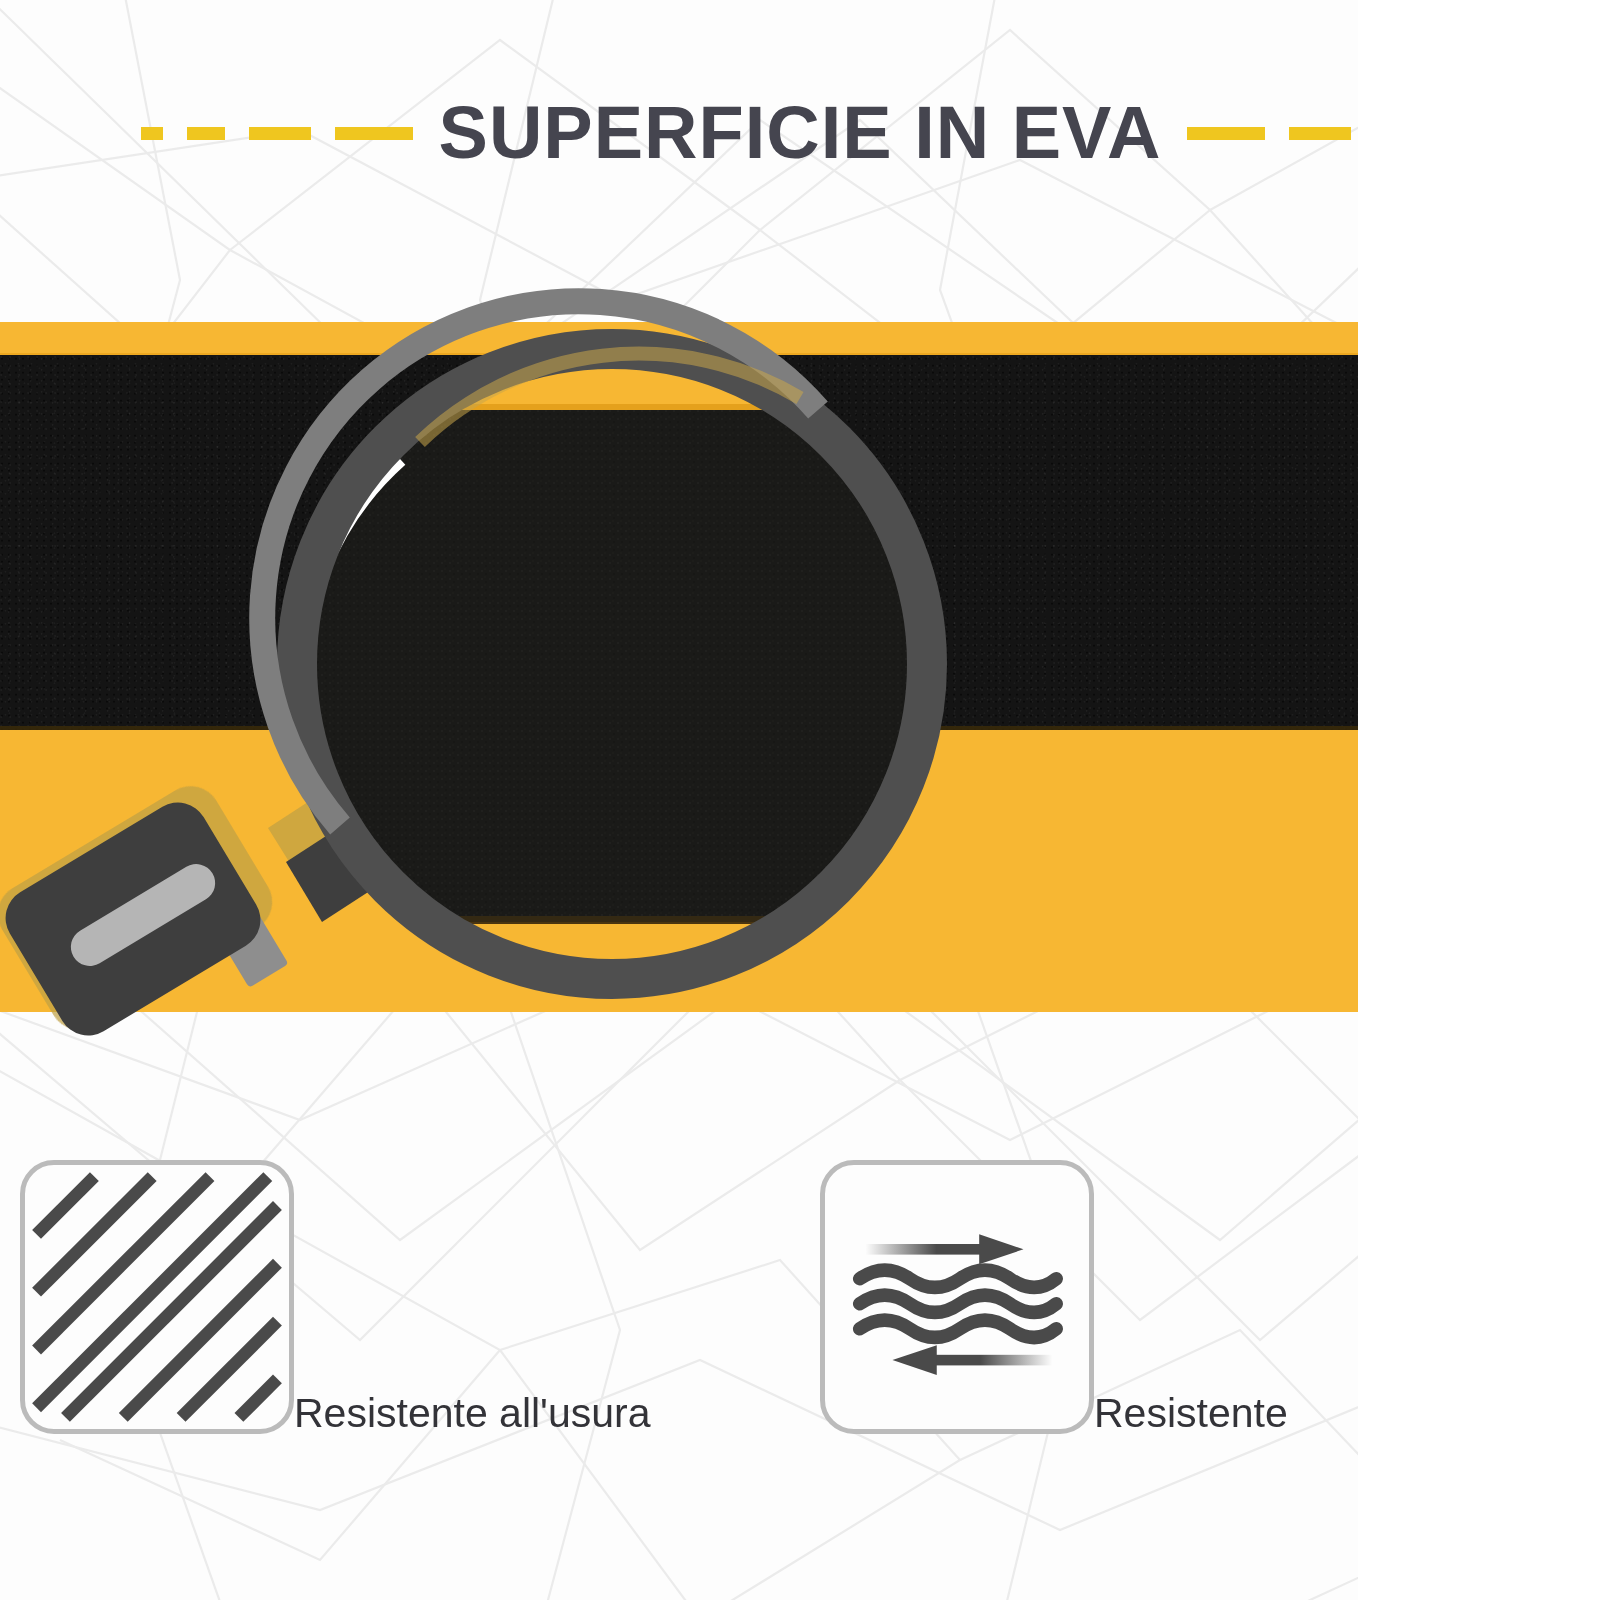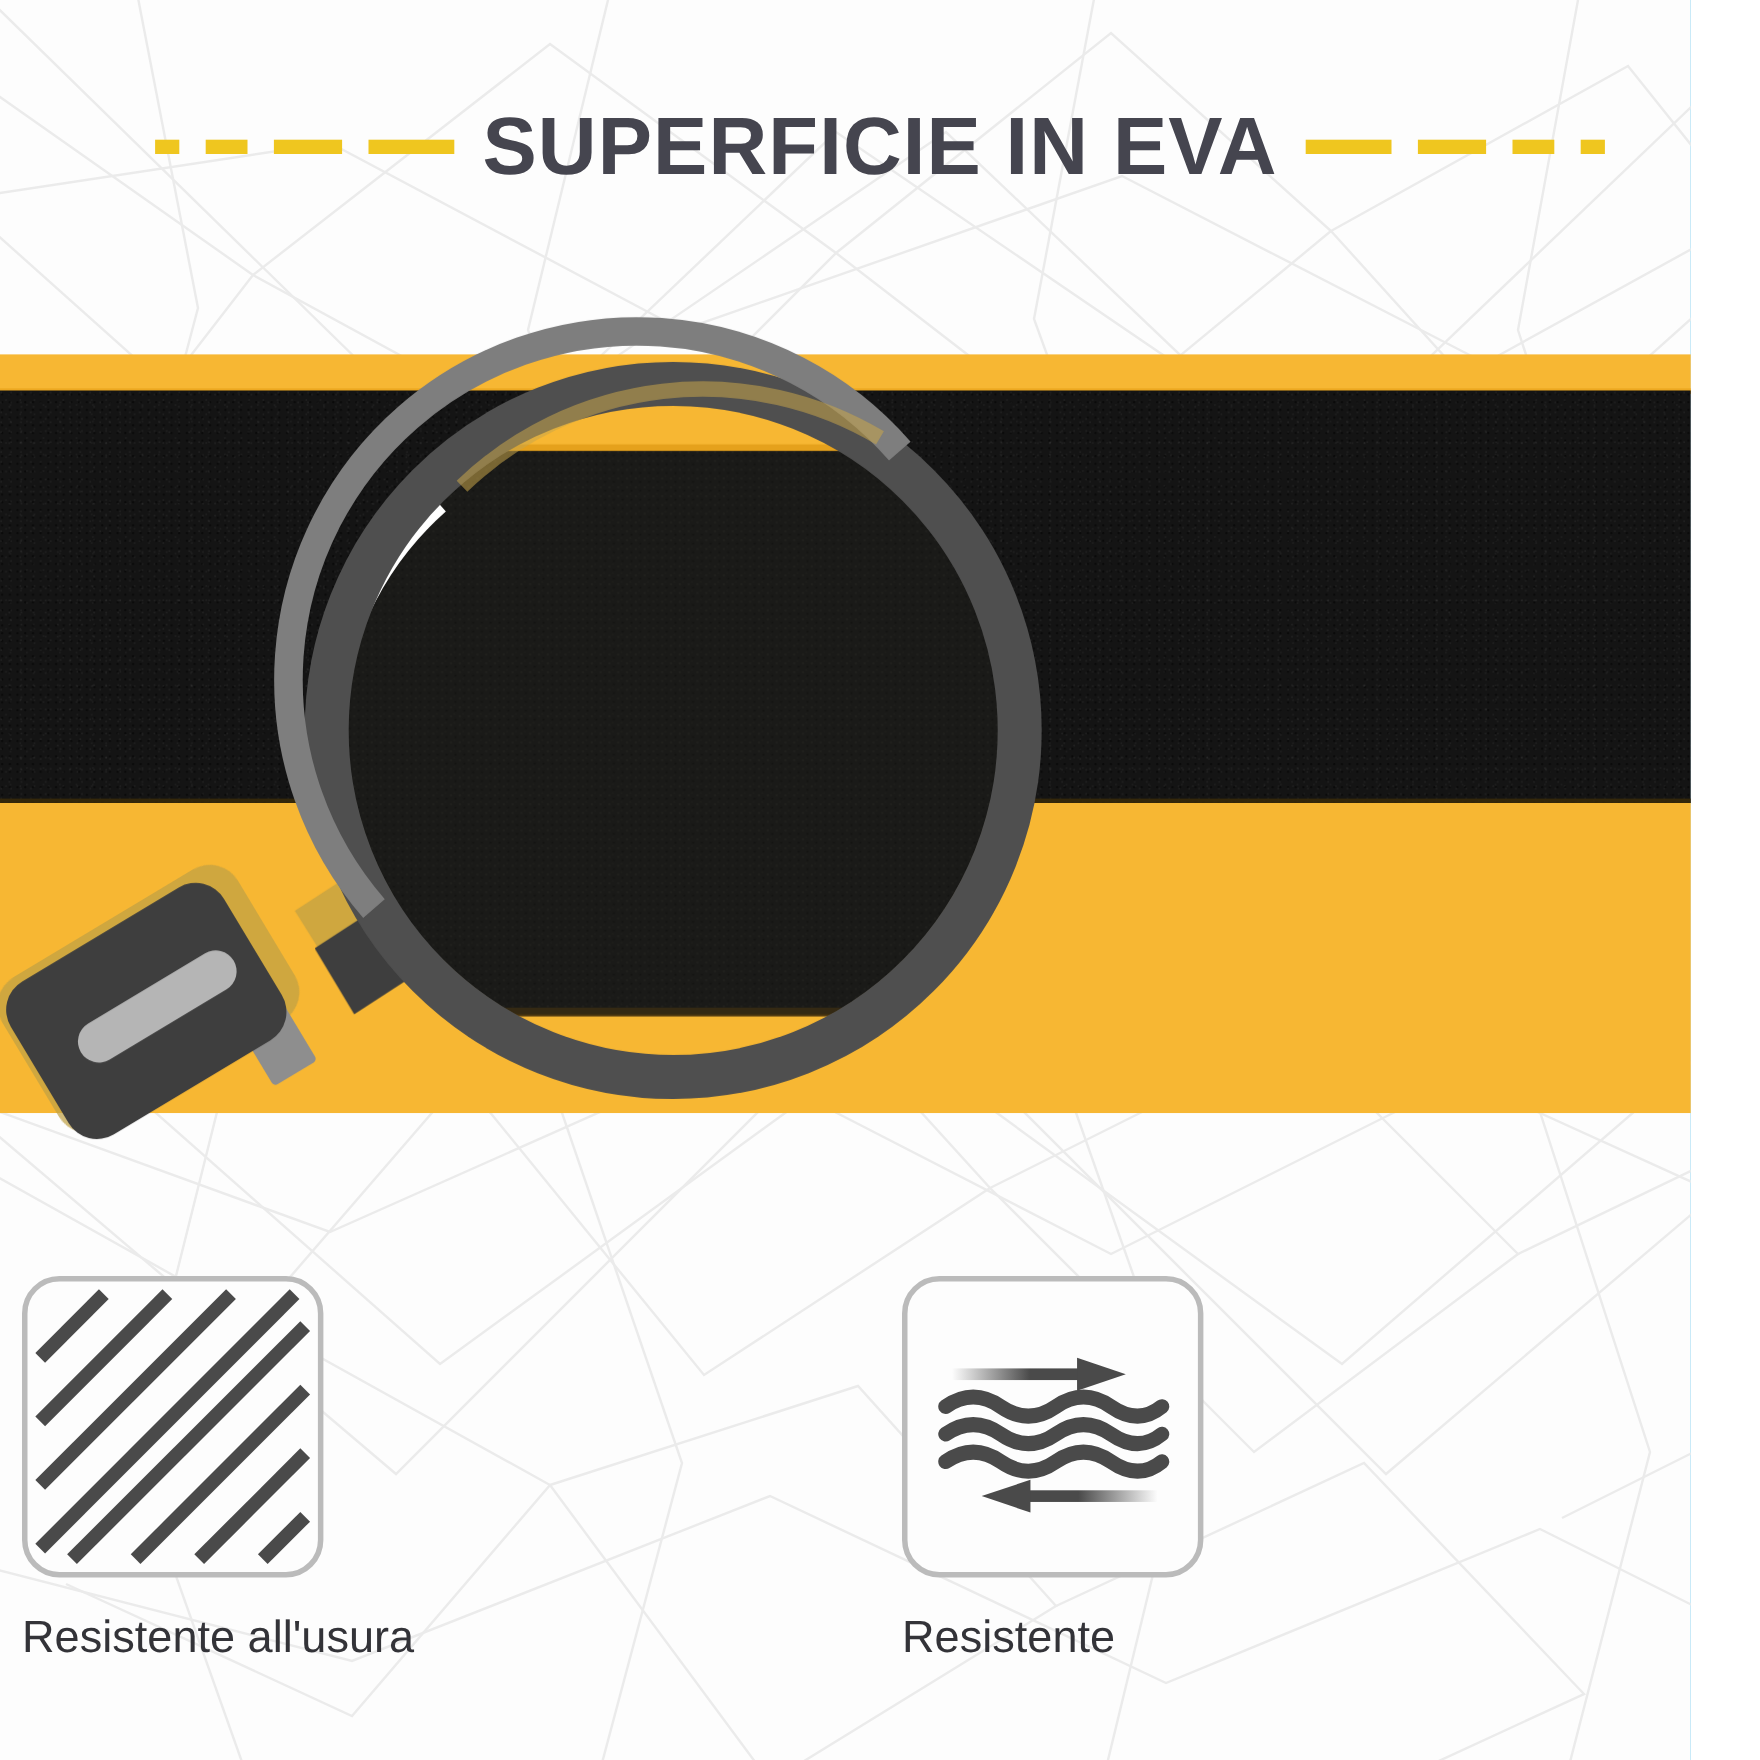--- a/index.html
+++ b/index.html
@@ -6,24 +6,24 @@
     margin: 0;
     padding: 0;
     background: #ffffff;
   }
   body {
     font-family: "Liberation Sans", "DejaVu Sans", sans-serif;
   }
 
   #infographic {
     position: relative;
-    width: 1537px;
+    width: 1358px;
     height: 1600px;
     overflow: hidden;
-    background: #0ea5e9;
+    background: #fdba74;
   }
 
   
   .bg-mesh {
     position: absolute;
     inset: 0;
     z-index: 0;
     pointer-events: none;
   }
 
@@ -133,22 +133,22 @@
     position: absolute;
     left: 0;
     top: 1160px;
     width: 1600px;
     z-index: 5;
     display: flex;
   }
   .feature {
     width: 50%;
     display: flex;
-    flex-direction: column;
-    align-items: flex-start;
+    flex-direction: row;
+    align-items: flex-end;
     margin-left: 20px;
   }
   .icon-box {
     width: 274px;
     height: 274px;
     border: 5px solid #BBBBBB;
     border-radius: 34px;
     background: #fdfdfd;
     box-sizing: border-box;
     overflow: hidden;

